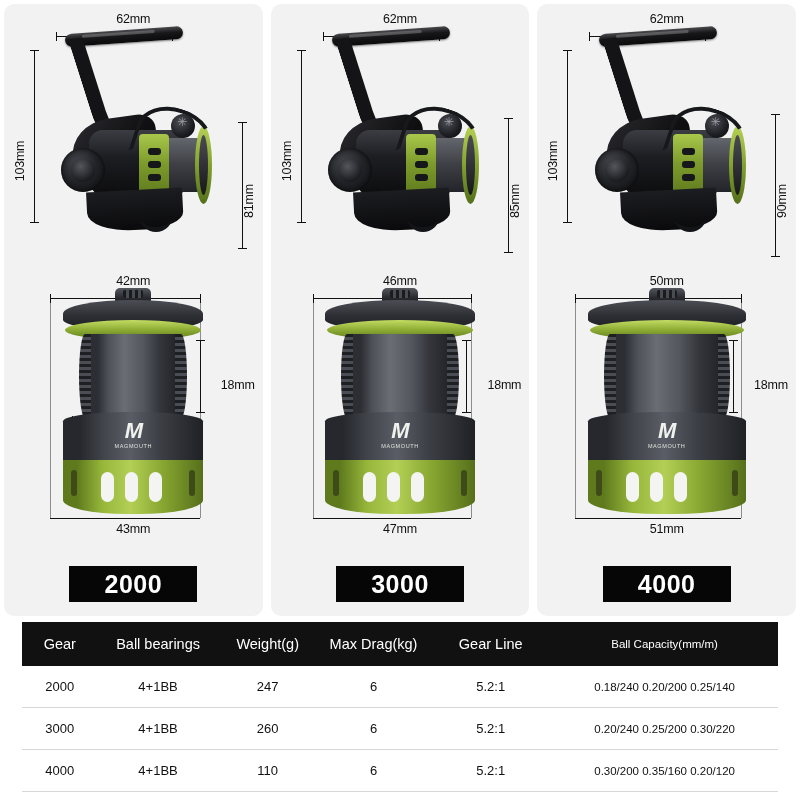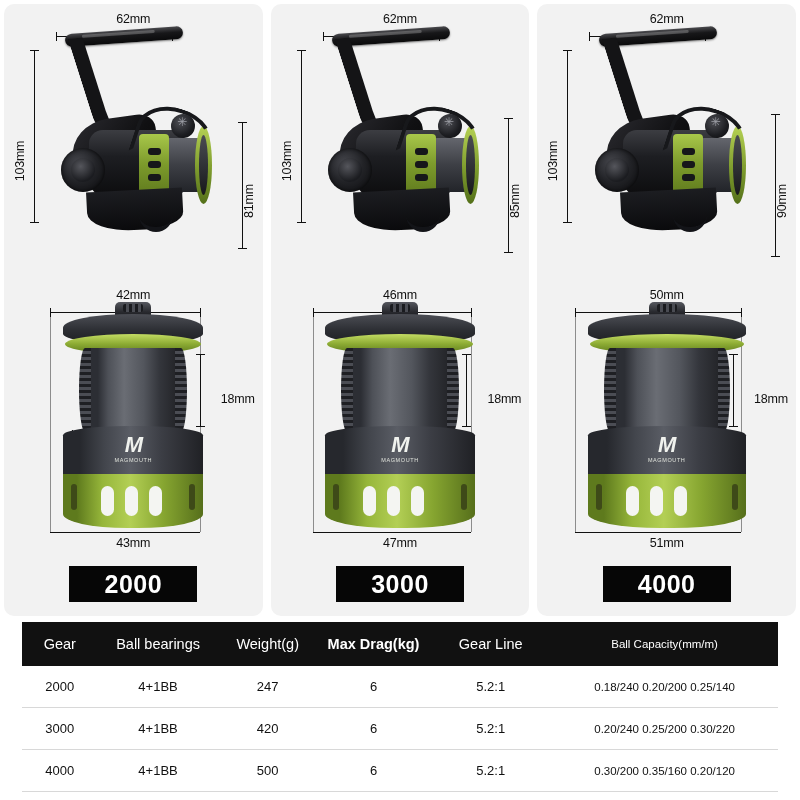--- a/index.html
+++ b/index.html
@@ -144,21 +144,21 @@
     border-radius: 0 0 40% 48%;
     transform: rotate(-3deg);
   }
   .handlehook {
     position: absolute; left: 96px; top: 192px; width: 34px; height: 18px;
     border-bottom: 5px solid #131418;
     border-radius: 0 0 26px 26px;
   }
 
   
-  .spool-stage { position: absolute; left: 0; top: 276px; width: 100%; height: 300px; }
+  .spool-stage { position: absolute; left: 0; top: 262px; width: 100%; height: 300px; }
   .spool { position: absolute; left: 50%; top: 22px; transform: translateX(-50%);
            width: 140px; height: 226px; }
   .knob {
     position: absolute; left: 50%; top: 0; transform: translateX(-50%);
     width: 36px; height: 16px;
     background: linear-gradient(180deg,#55575e 0%,#2a2b30 60%,#17181c 100%);
     border-radius: 5px 5px 2px 2px;
   }
   .knob:after {
     content:""; position:absolute; left:8px; top:2px; width:20px; height:8px;
@@ -235,21 +235,21 @@
   tbody td {
     font-size: 13px; text-align: center; padding: 13px 2px;
     border-bottom: 1px solid #d8d8d8;
     color: #111;
   }
   tbody tr:first-child td { border-top: none; }
   tbody tr:last-child td { border-bottom: 1px solid #d8d8d8; }
   .col-size { width: 10%; }
   .col-bb { width: 16%; }
   .col-w { width: 13%; }
-  .col-drag { width: 15%; font-weight: bold; }
+  .col-drag { width: 15%; }
   .col-gear { width: 16%; }
   .col-line { width: 30%; font-size: 11.5px; }
 </style>
 </head>
 <body>
 
 <div class="page">
 
   <div class="panels">
 
@@ -520,29 +520,29 @@
           <td>2000</td>
           <td>4+1BB</td>
           <td>247</td>
           <td>6</td>
           <td>5.2:1</td>
           <td class="col-line">0.18/240 0.20/200 0.25/140</td>
         </tr>
         <tr>
           <td>3000</td>
           <td>4+1BB</td>
-          <td>420</td>
+          <td>260</td>
           <td>6</td>
           <td>5.2:1</td>
           <td class="col-line">0.20/240 0.25/200 0.30/220</td>
         </tr>
         <tr>
           <td>4000</td>
           <td>4+1BB</td>
-          <td>500</td>
+          <td>110</td>
           <td>6</td>
           <td>5.2:1</td>
           <td class="col-line">0.30/200 0.35/160 0.20/120</td>
         </tr>
       </tbody>
     </table>
   </div>
 
 </div>
 

